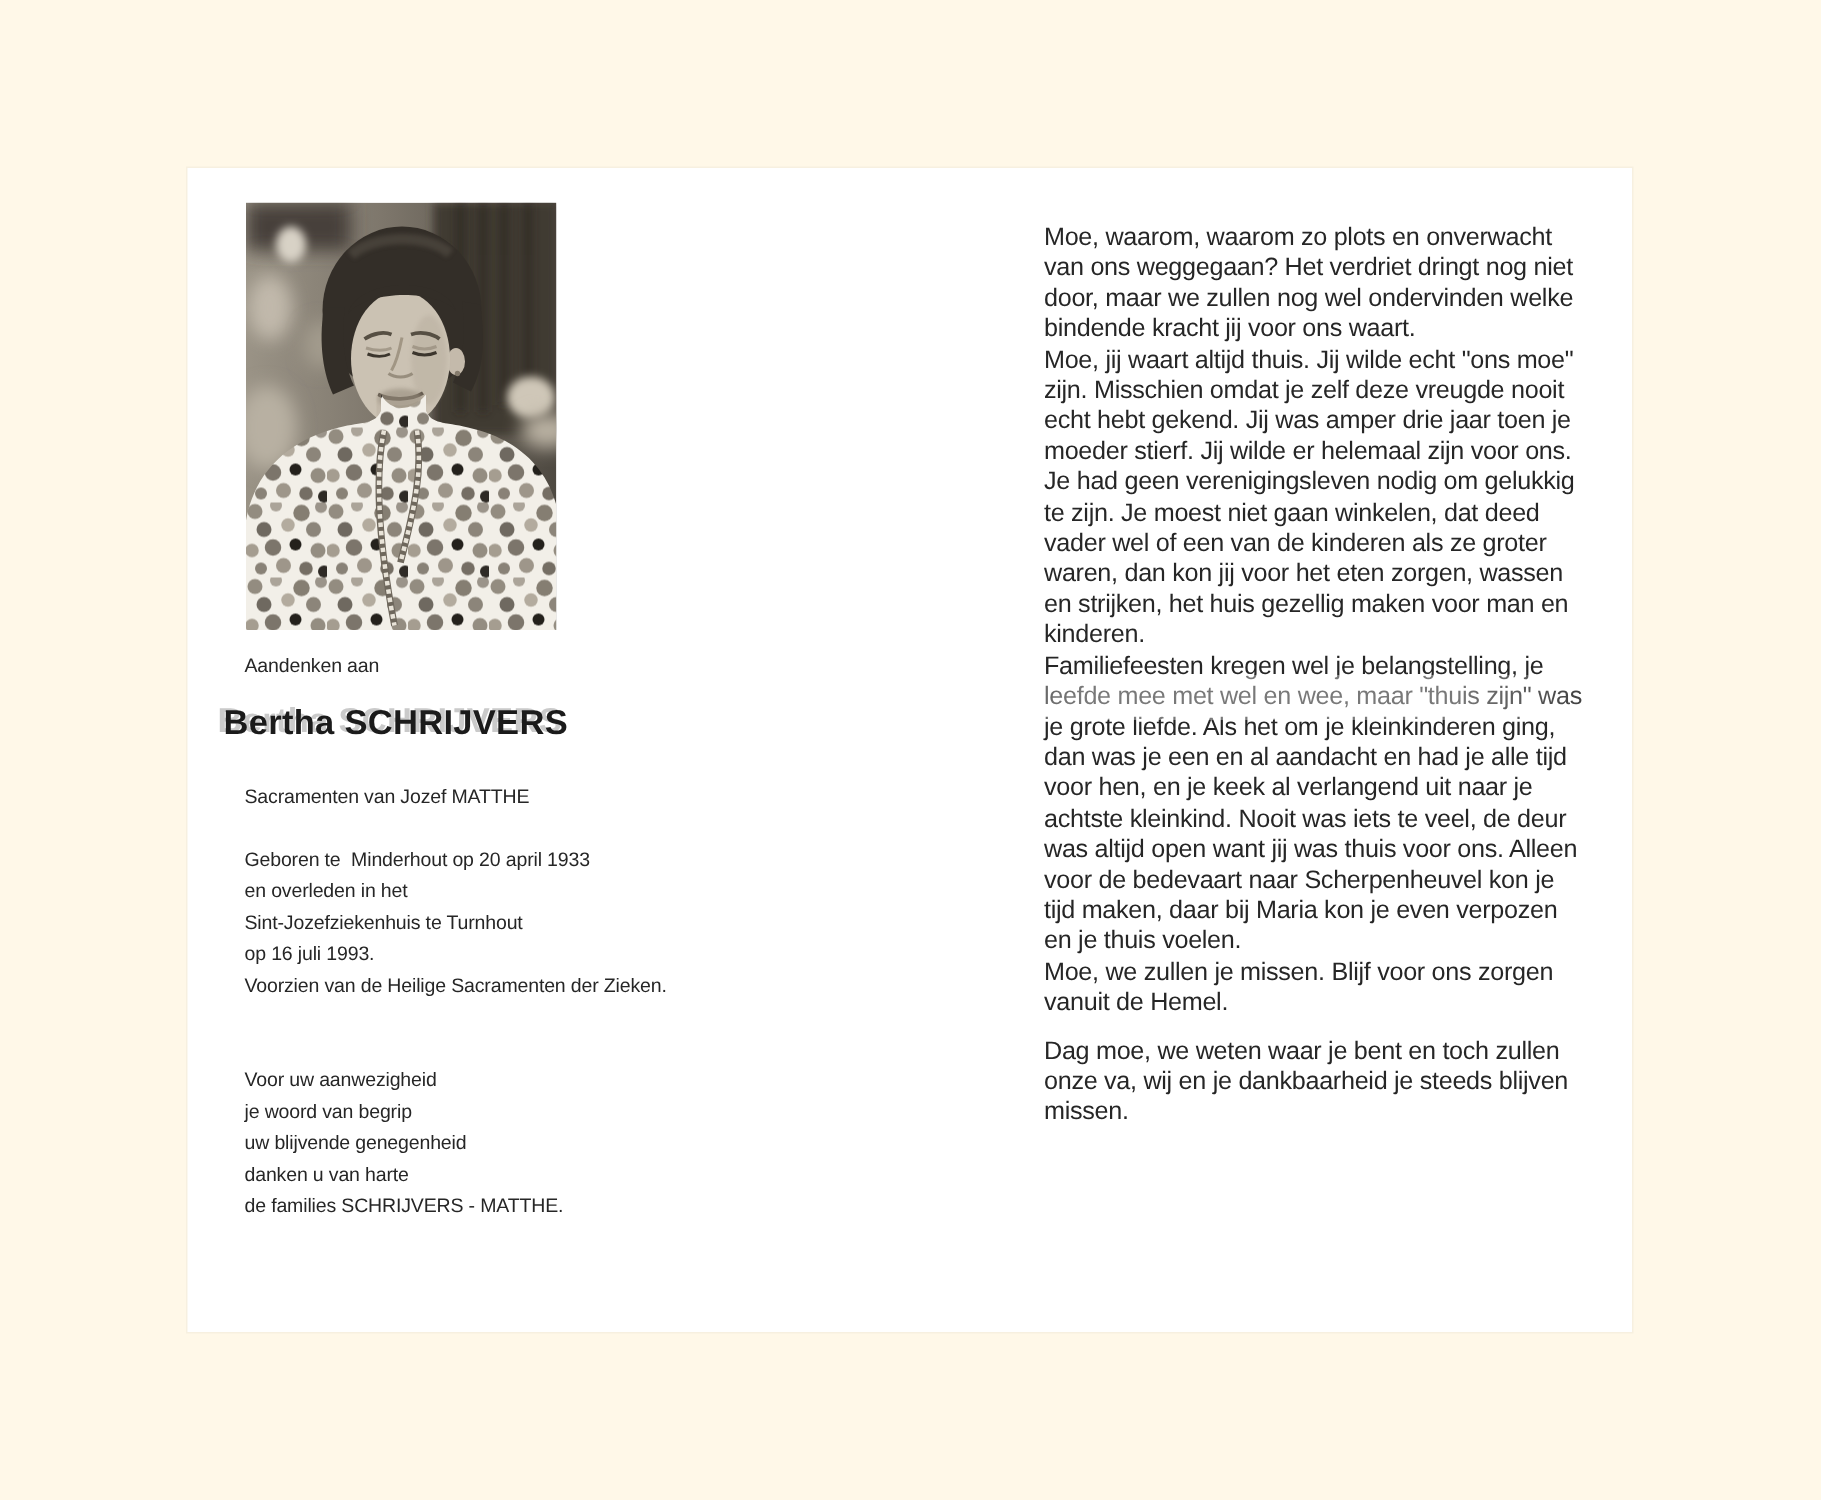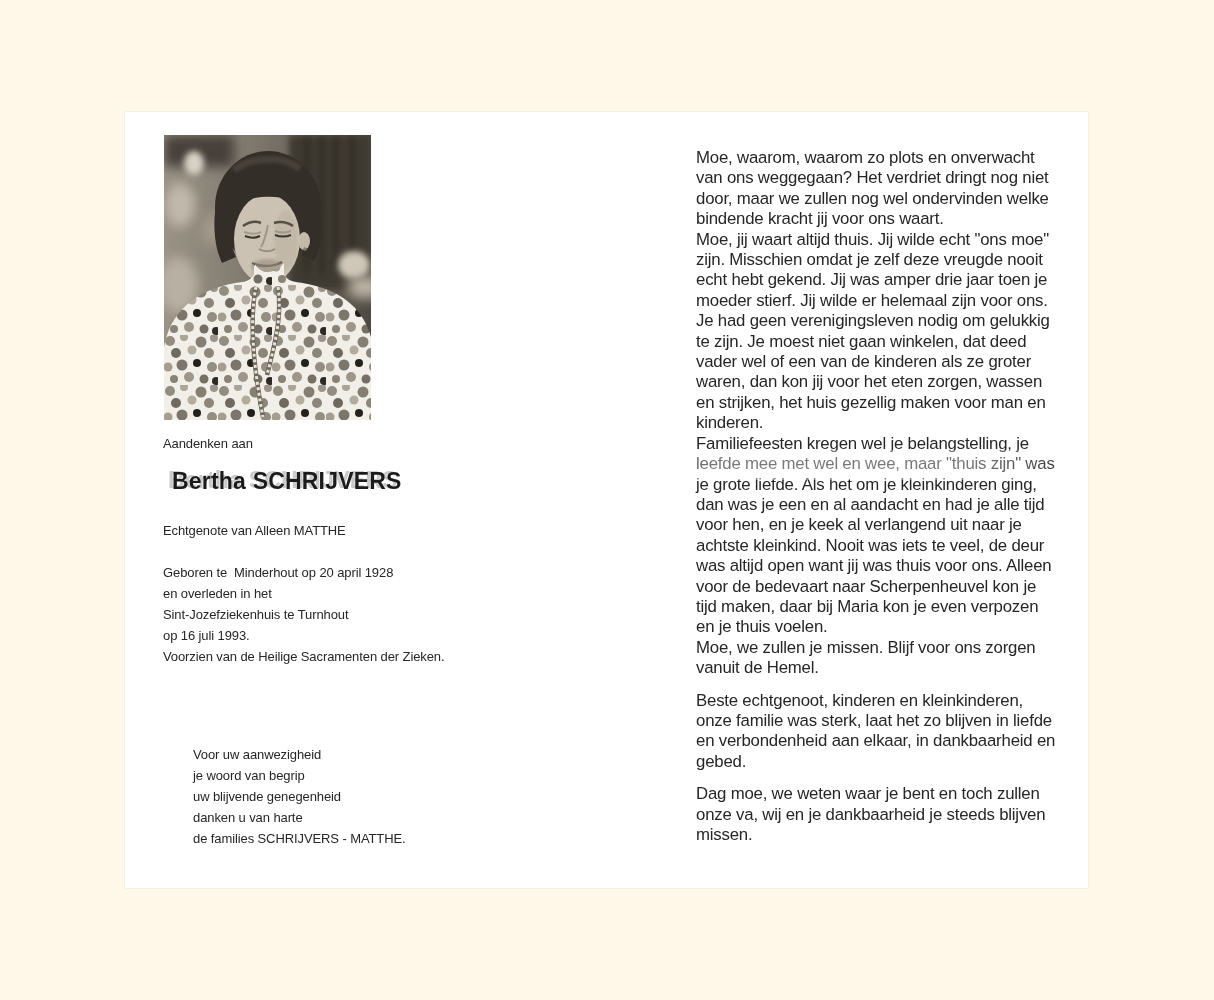--- a/index.html
+++ b/index.html
@@ -38,31 +38,31 @@
   .txt {
     position: absolute;
     color: #262626;
     font-size: 13px;
     line-height: 21px;
     white-space: pre;
     letter-spacing: -0.1px;
   }
   .intro   { left: 38px; top: 321px; }
   .name    {
-    left: 47px; top: 356px;
+    left: 24px; top: 356px;
     font-size: 23px;
     font-weight: bold;
     line-height: 26px;
     color: #1B1B1B;
     letter-spacing: 0.2px;
     text-shadow: -4px -1px 0 rgba(115,115,115,0.38);
   }
   .spouse  { left: 38px; top: 408px; }
   .details { left: 38px; top: 450px; }
-  .thanks  { left: 38px; top: 632px; margin-left: 30px; }
+  .thanks  { left: 38px; top: 597px; }
   .rightcol {
     position: absolute;
     left: 571px;
     top: 36px;
     width: 410px;
     color: #262626;
   }
   .rightcol p {
     margin: 0;
     font-size: 16.8px;
@@ -185,22 +185,22 @@
             <path d="M92,152 C85,185 90,235 99,282" stroke="#e8e3d8" stroke-width="3" stroke-dasharray="3 2.6"></path>
             <path d="M114,152 C118,180 112,205 103,240" stroke="#6e675c" stroke-width="4.5"></path>
             <path d="M114,152 C118,180 112,205 103,240" stroke="#e8e3d8" stroke-width="3" stroke-dasharray="3 2.6"></path>
           </g>
         </g>
       </svg>
     </div>
 
     <div class="txt intro">Aandenken aan</div>
     <div class="txt name">Bertha SCHRIJVERS</div>
-    <div class="txt spouse">Echtgenote van Alleen MATTHE</div>
-    <div class="txt details">Geboren te  Minderhout op 20 april 1928
+    <div class="txt spouse">Sacramenten van Jozef MATTHE</div>
+    <div class="txt details">Geboren te  Minderhout op 20 april 1933
 en overleden in het
 Sint-Jozefziekenhuis te Turnhout
 op 16 juli 1993.
 Voorzien van de Heilige Sacramenten der Zieken.</div>
     <div class="txt thanks">Voor uw aanwezigheid
 je woord van begrip
 uw blijvende genegenheid
 danken u van harte
 de families SCHRIJVERS - MATTHE.</div>
 
@@ -224,24 +224,20 @@
 je grote liefde. Als het om je kleinkinderen ging,
 dan was je een en al aandacht en had je alle tijd
 voor hen, en je keek al verlangend uit naar je
 achtste kleinkind. Nooit was iets te veel, de deur
 was altijd open want jij was thuis voor ons. Alleen
 voor de bedevaart naar Scherpenheuvel kon je
 tijd maken, daar bij Maria kon je even verpozen
 en je thuis voelen.
 Moe, we zullen je missen. Blijf voor ons zorgen
 vanuit de Hemel.</p>
-      <p>Beste echtgenoot, kinderen en kleinkinderen,
-onze familie was sterk, laat het zo blijven in liefde
-en verbondenheid aan elkaar, in dankbaarheid en
-gebed.</p>
       <p>Dag moe, we weten waar je bent en toch zullen
 onze va, wij en je dankbaarheid je steeds blijven
 missen.</p>
     </div>
 
     <div class="scan-fade"></div>
   </div>
 </div>
 
 </body></html>

